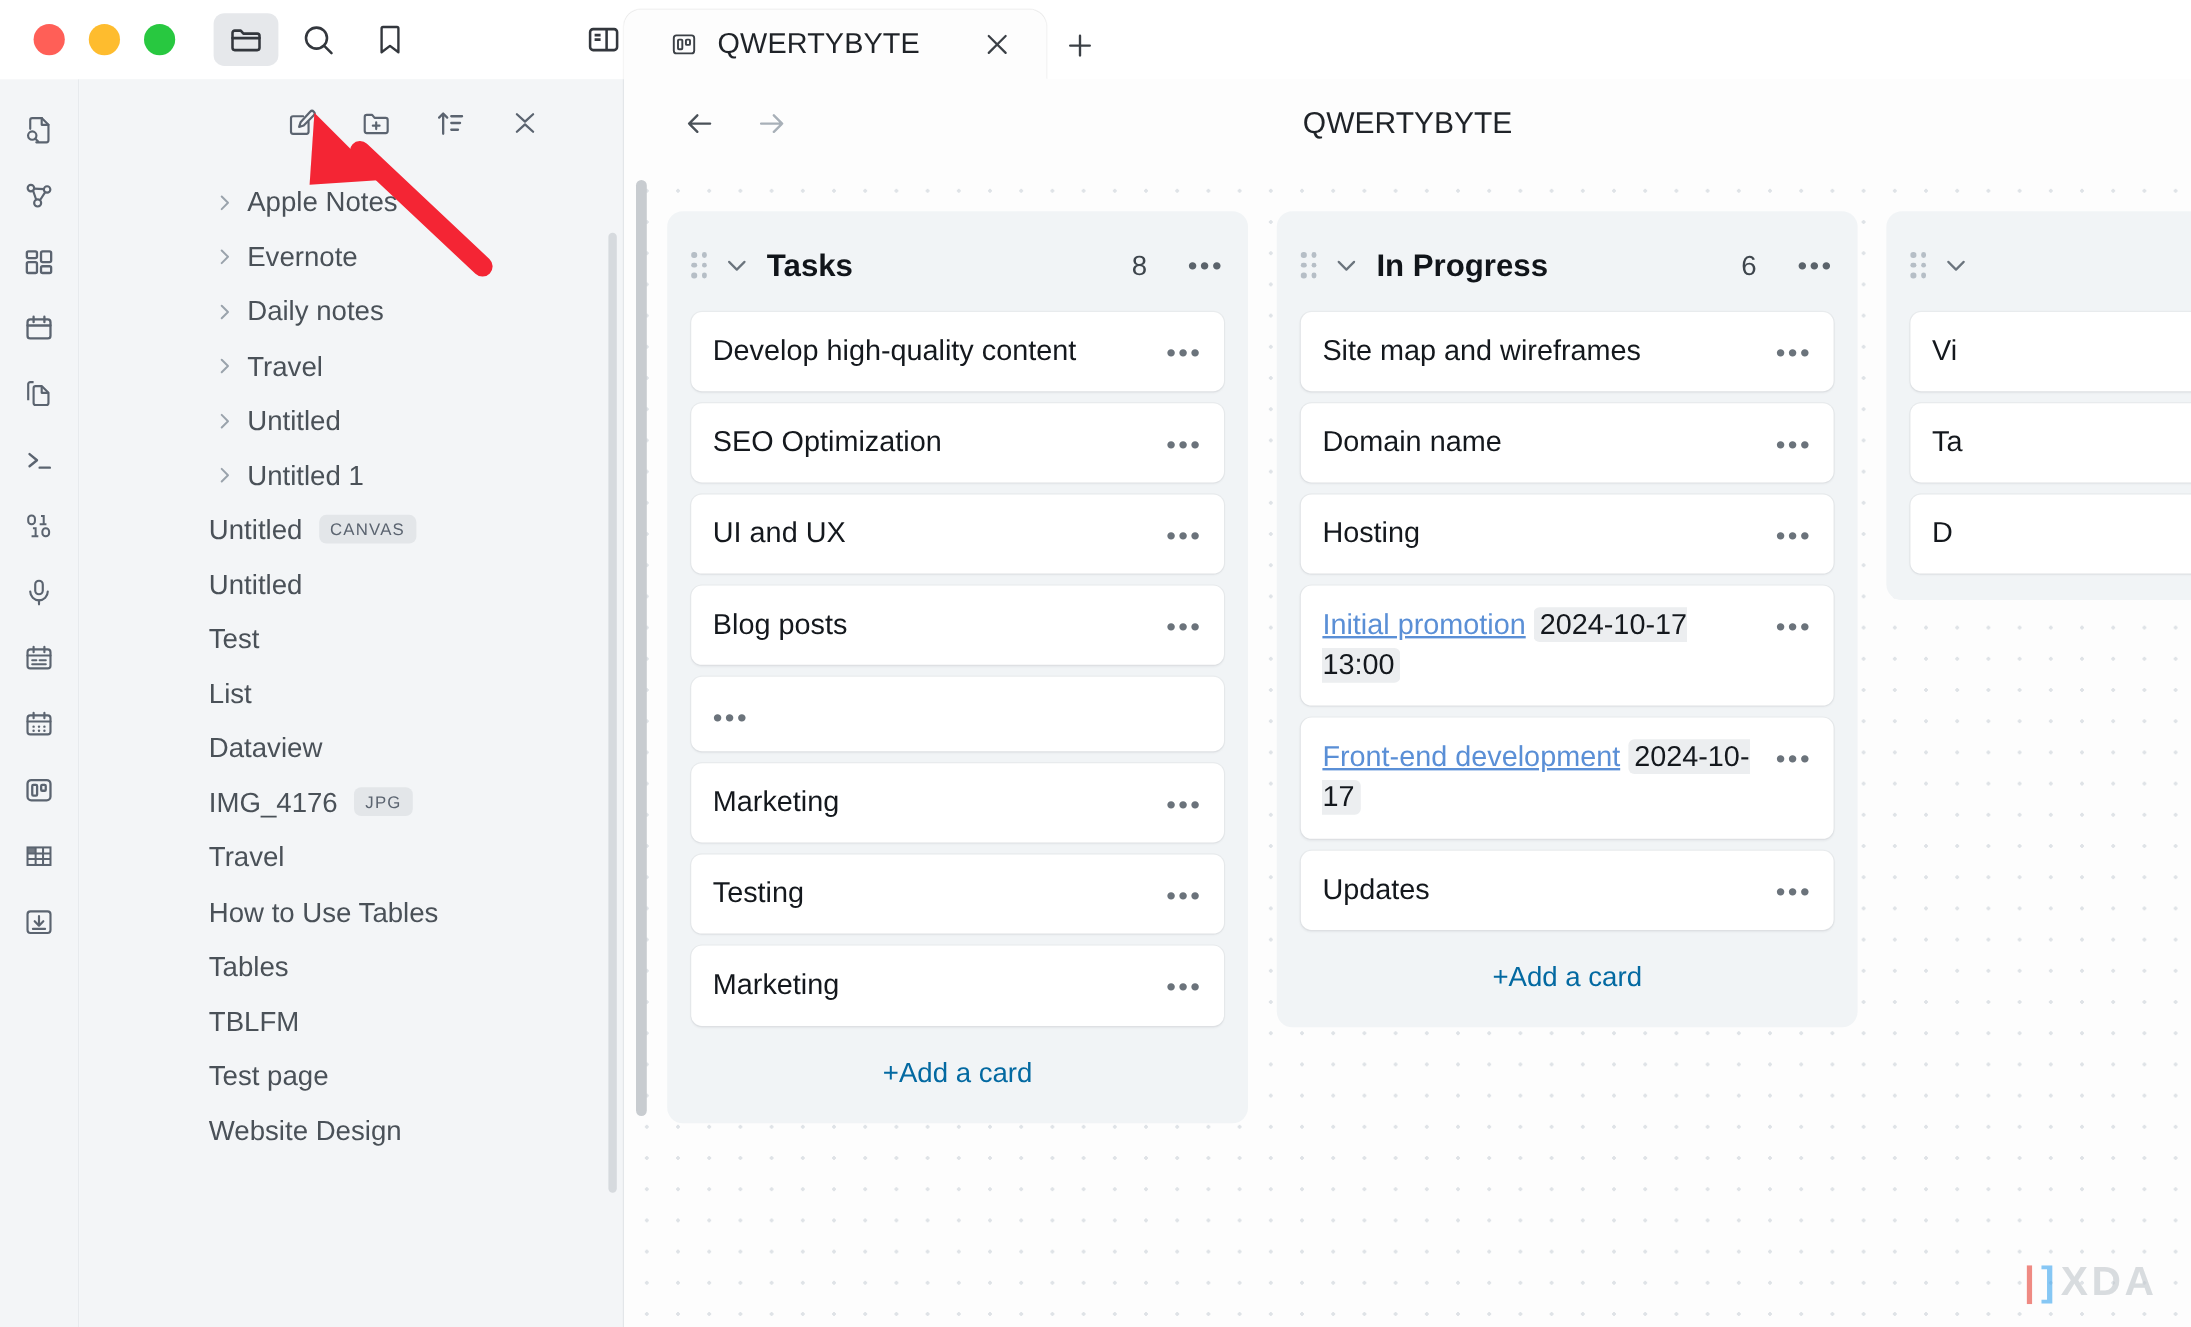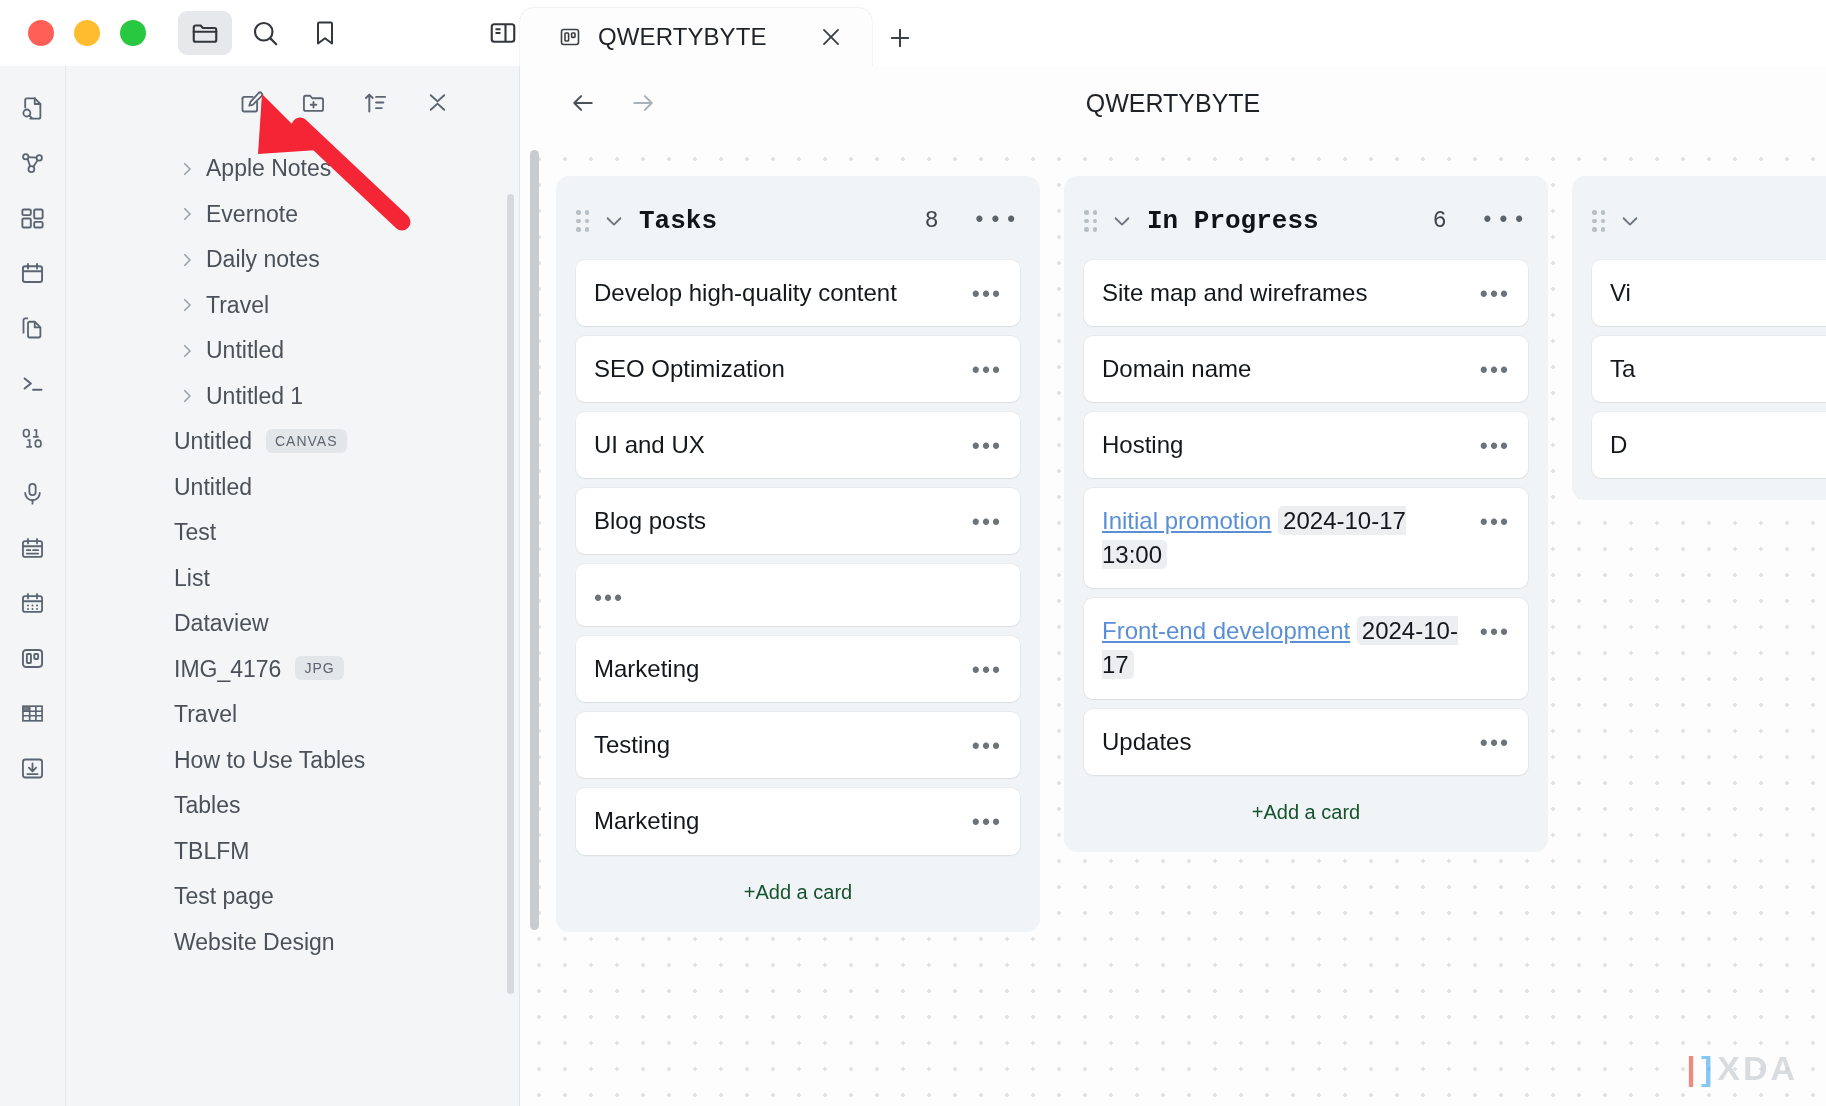--- a/index.html
+++ b/index.html
@@ -146,21 +146,21 @@
     background: #c8ccd0;
   }
 
   .column {
     width: 484px; min-width: 484px;
     background: #f1f4f6;
     border-radius: 13px;
     padding: 16px 20px 22px 20px;
     display: flex; flex-direction: column;
   }
-  .col-head { display: flex; align-items: center; height: 58px; gap: 14px; font-family: Liberation Mono, monospace; }
+  .col-head { display: flex; align-items: center; height: 58px; gap: 14px; }
   .grip { color: #b6bec6; display: flex; flex-direction: column; gap: 4px; }
   .grip-row { display: flex; gap: 4px; }
   .grip-dot { width: 4.5px; height: 4.5px; background: #b6bec6; border-radius: 50%; }
   .col-chev { color: #6b747d; display: flex; align-items: center; }
   .col-title { font-size: 26px; font-weight: bold; color: #11151a; }
   .col-count { margin-left: auto; font-size: 23px; color: #3e454c; }
   .col-more { color: #5b636b; padding-left: 20px; display: flex; align-items: center; letter-spacing: 2px; font-size: 23px; }
 
   .card {
     background: #ffffff;
@@ -170,21 +170,21 @@
     display: flex; align-items: flex-start; gap: 10px;
     box-shadow: 0 1px 2px rgba(16,24,40,0.055), 0 0 0 1px rgba(16,24,40,0.035);
     min-height: 60px;
   }
   .card-text { font-size: 24px; color: #14181d; line-height: 1.42; flex: 1; word-break: break-word; }
   .card-link { color: #5a8fd6; text-decoration: underline; }
   .card-date { background: #eceef0; border-radius: 5px; padding: 1px 5px; color: #14181d; }
   .card-more { color: #6b737b; font-size: 23px; letter-spacing: 2px; line-height: 1; padding-top: 7px; }
 
   .add-card {
-    text-align: center; font-size: 20px; color: #14532d;
+    text-align: center; font-size: 23px; color: #0369a1;
     padding: 26px 0 6px 0;
   }
 
   .xda {
     position: absolute; right: 28px; bottom: 18px;
     display: flex; align-items: center; gap: 3px;
     opacity: .62;
   }
   .xda-mark { font-size: 34px; font-weight: bold; letter-spacing: 2px; }
   .xda-b1 { color: #e8443a; }

